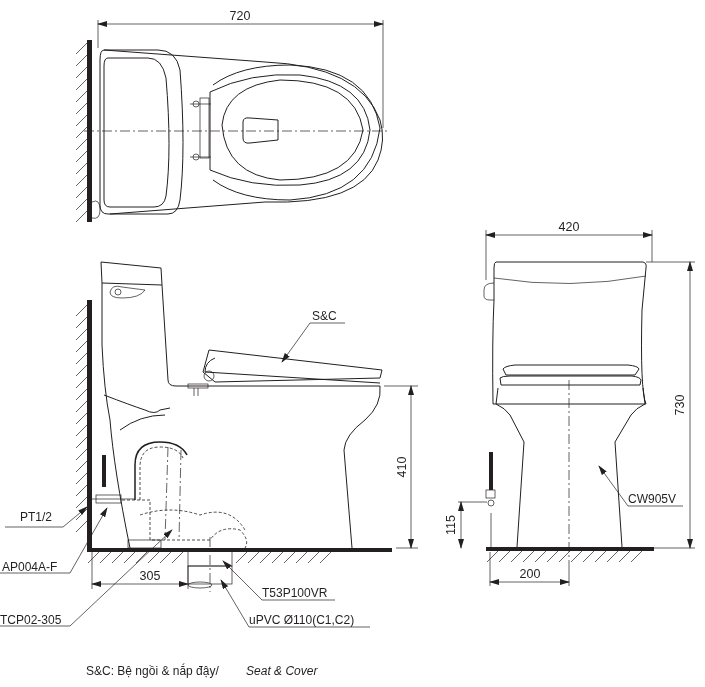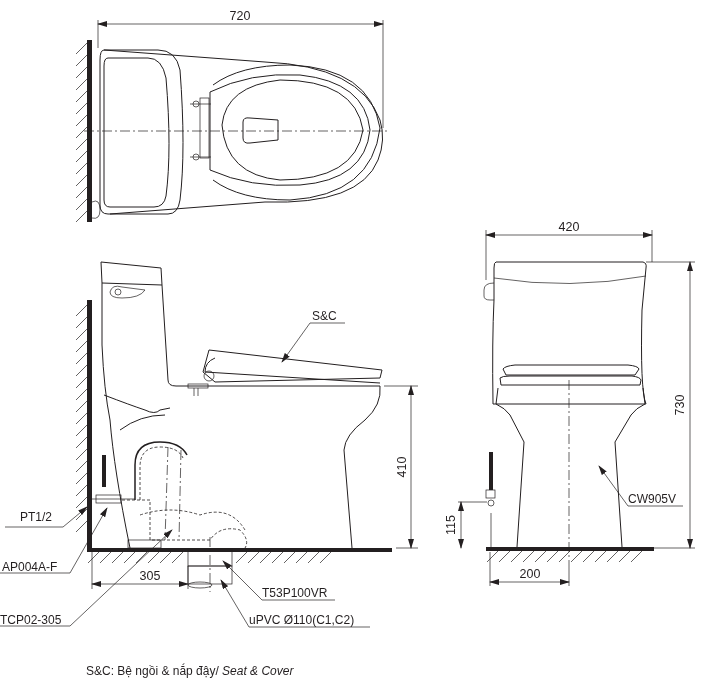--- a/index.html
+++ b/index.html
@@ -8,21 +8,21 @@
   .lbl { font-family: "Liberation Sans", sans-serif; font-size: 12px; fill: #231f20; }
   .dim { font-family: "Liberation Sans", sans-serif; font-size: 12.5px; fill: #231f20; }
   .ln { fill: none; stroke: #231f20; stroke-width: 1; }
   .thin { fill: none; stroke: #231f20; stroke-width: 0.7; }
   .thick { fill: none; stroke: #231f20; stroke-width: 1.5; }
   .wall { fill: #231f20; }
   .dashdot { fill: none; stroke: #231f20; stroke-width: 0.7; stroke-dasharray: 10 3 2 3; }
   .dash { fill: none; stroke: #231f20; stroke-width: 0.8; stroke-dasharray: 3 2; }
   .hatch { stroke: #231f20; stroke-width: 0.7; }
   .caption { position: absolute; left: 86px; top: 664px; font-size: 12px; color: #231f20; font-family: "Liberation Sans", sans-serif; white-space: nowrap; }
-  .caption i { font-style: italic; }
+  .caption i { font-style: italic; margin-left: 24px; }
 </style>
 </head>
 <body>
 
 <svg id="drawing" viewBox="0 0 705 687" xmlns="http://www.w3.org/2000/svg">
   <defs>
     <marker id="arr" markerWidth="10" markerHeight="6" refX="9" refY="3" orient="auto" markerUnits="userSpaceOnUse">
       <path d="M0,0 L10,3 L0,6 Z" fill="#231f20"></path>
     </marker>
     <marker id="arrs" markerWidth="10" markerHeight="6" refX="1" refY="3" orient="auto" markerUnits="userSpaceOnUse">

